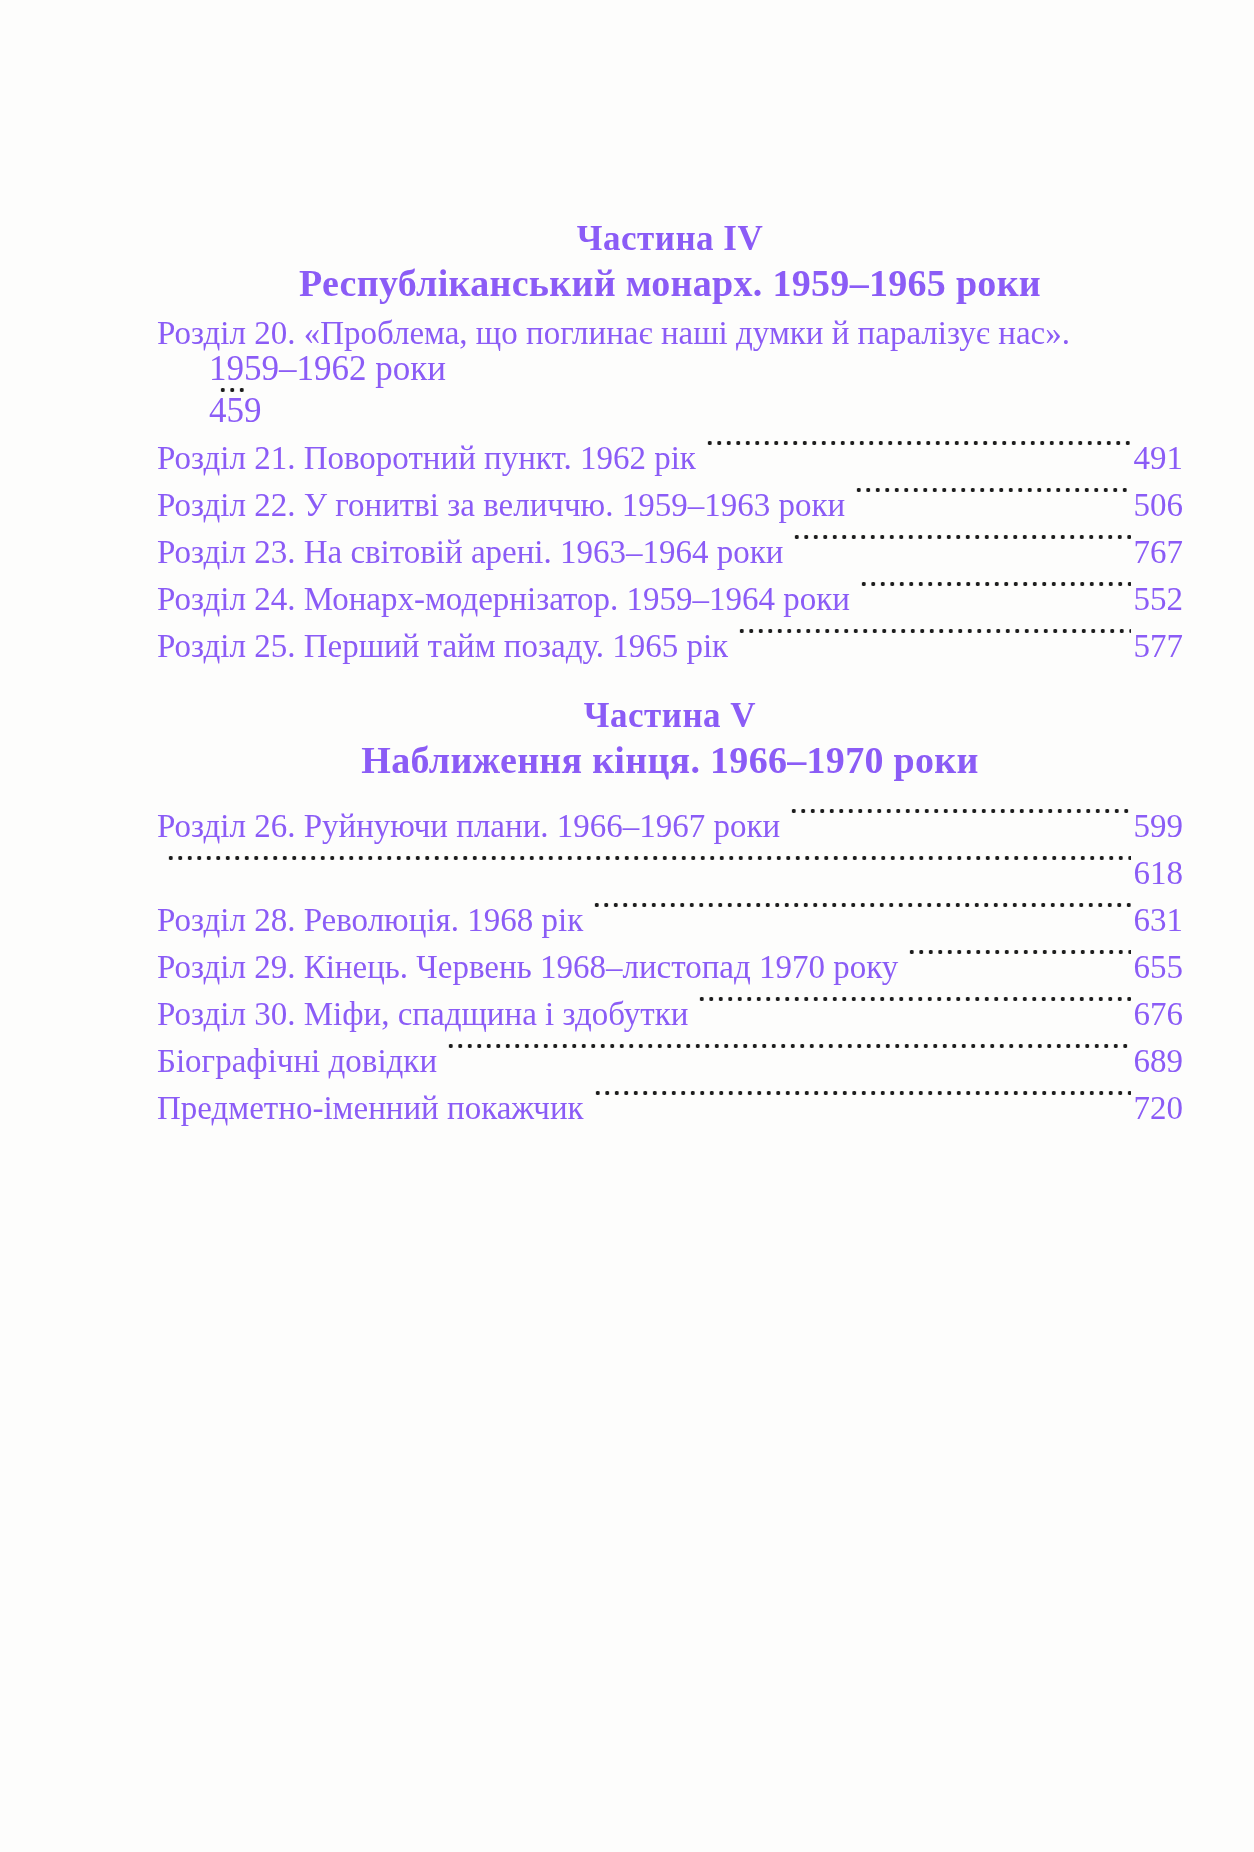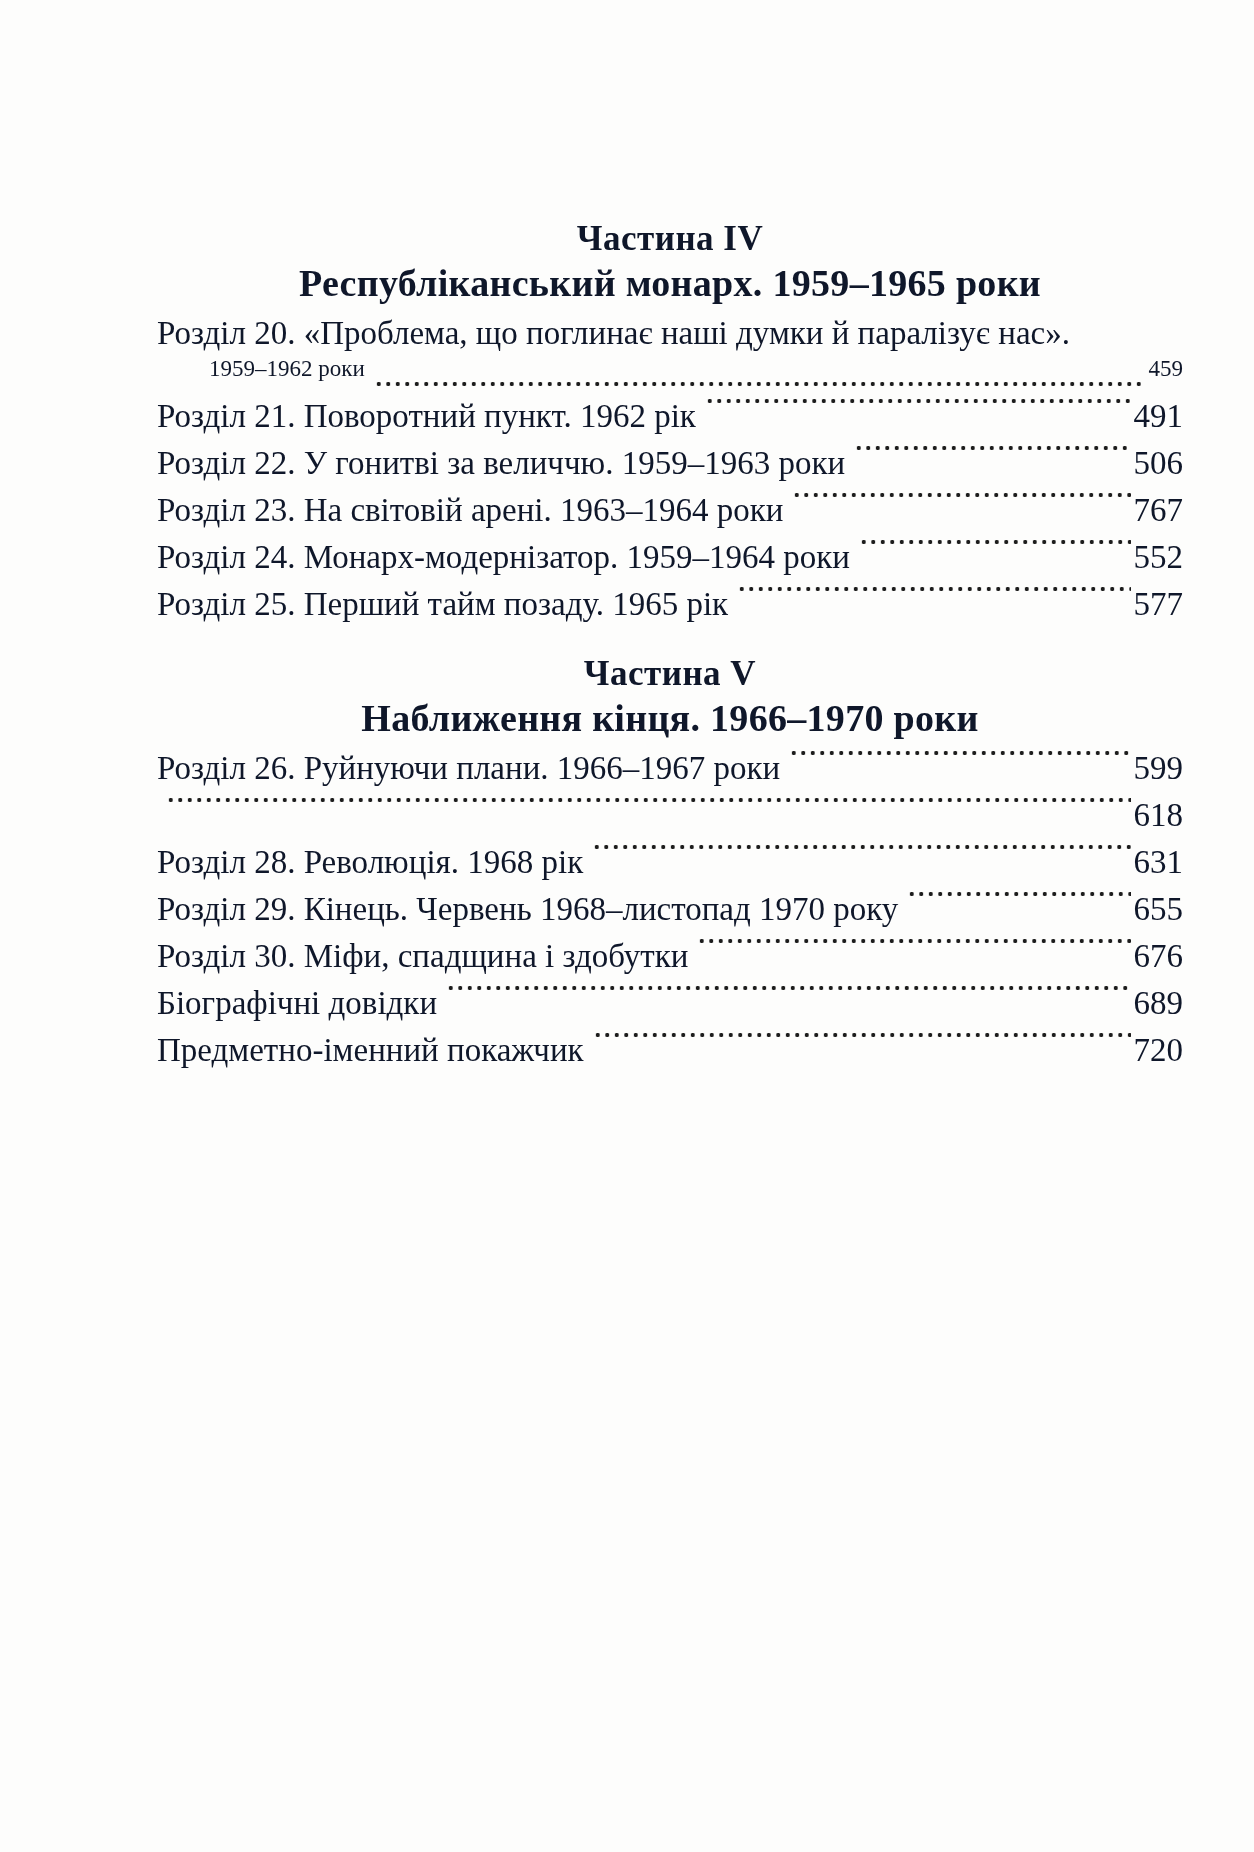--- a/index.html
+++ b/index.html
@@ -3,21 +3,21 @@
 <meta charset="utf-8">
 <style>
   html, body { margin: 0; padding: 0; }
   body { background: #e8e8e8; }
   .page {
     position: relative;
     width: 1254px;
     height: 1852px;
     margin: 0 auto;
     background: #fdfdfc;
-    color: #0f172a;
+    color: #8b5cf6;
     font-family: "Liberation Serif", "DejaVu Serif", serif;
     overflow: hidden;
   }
   .toc {
     position: absolute;
     left: 157px;
     top: 0;
     width: 1026px;
   }
   .part-label {
@@ -37,35 +37,36 @@
     margin-top: 2px;
     letter-spacing: 0.3px;
   }
   .entry {
     display: flex;
     align-items: flex-start;
     font-size: 33px;
     line-height: 36px;
     margin-top: 11px;
   }
-  .entry.tight { margin-top: 10px; }
+  .entry.tight { margin-top: 26px; }
   .entry-text { white-space: nowrap; }
   .entry-line1 {
     font-size: 33px;
     line-height: 36px;
     margin-top: 10px;
     white-space: nowrap;
   }
   .entry-line2 {
     display: flex;
-    align-items: flex-end;
-    font-size: 23px;
+    align-items: flex-start;
+    font-size: 35px;
     line-height: 36px;
     margin-top: 0;
     padding-left: 52px;
+    flex-direction: column;
   }
   .leader {
     flex: 1 1 auto;
     height: 6px;
     margin: 0 3px 0 9px;
     background-image: radial-gradient(circle, #1c1c1c 1.9px, rgba(0,0,0,0) 2.3px);
     background-size: 9.5px 6px;
     background-repeat: repeat-x;
     background-position: left bottom;
     min-width: 30px;

